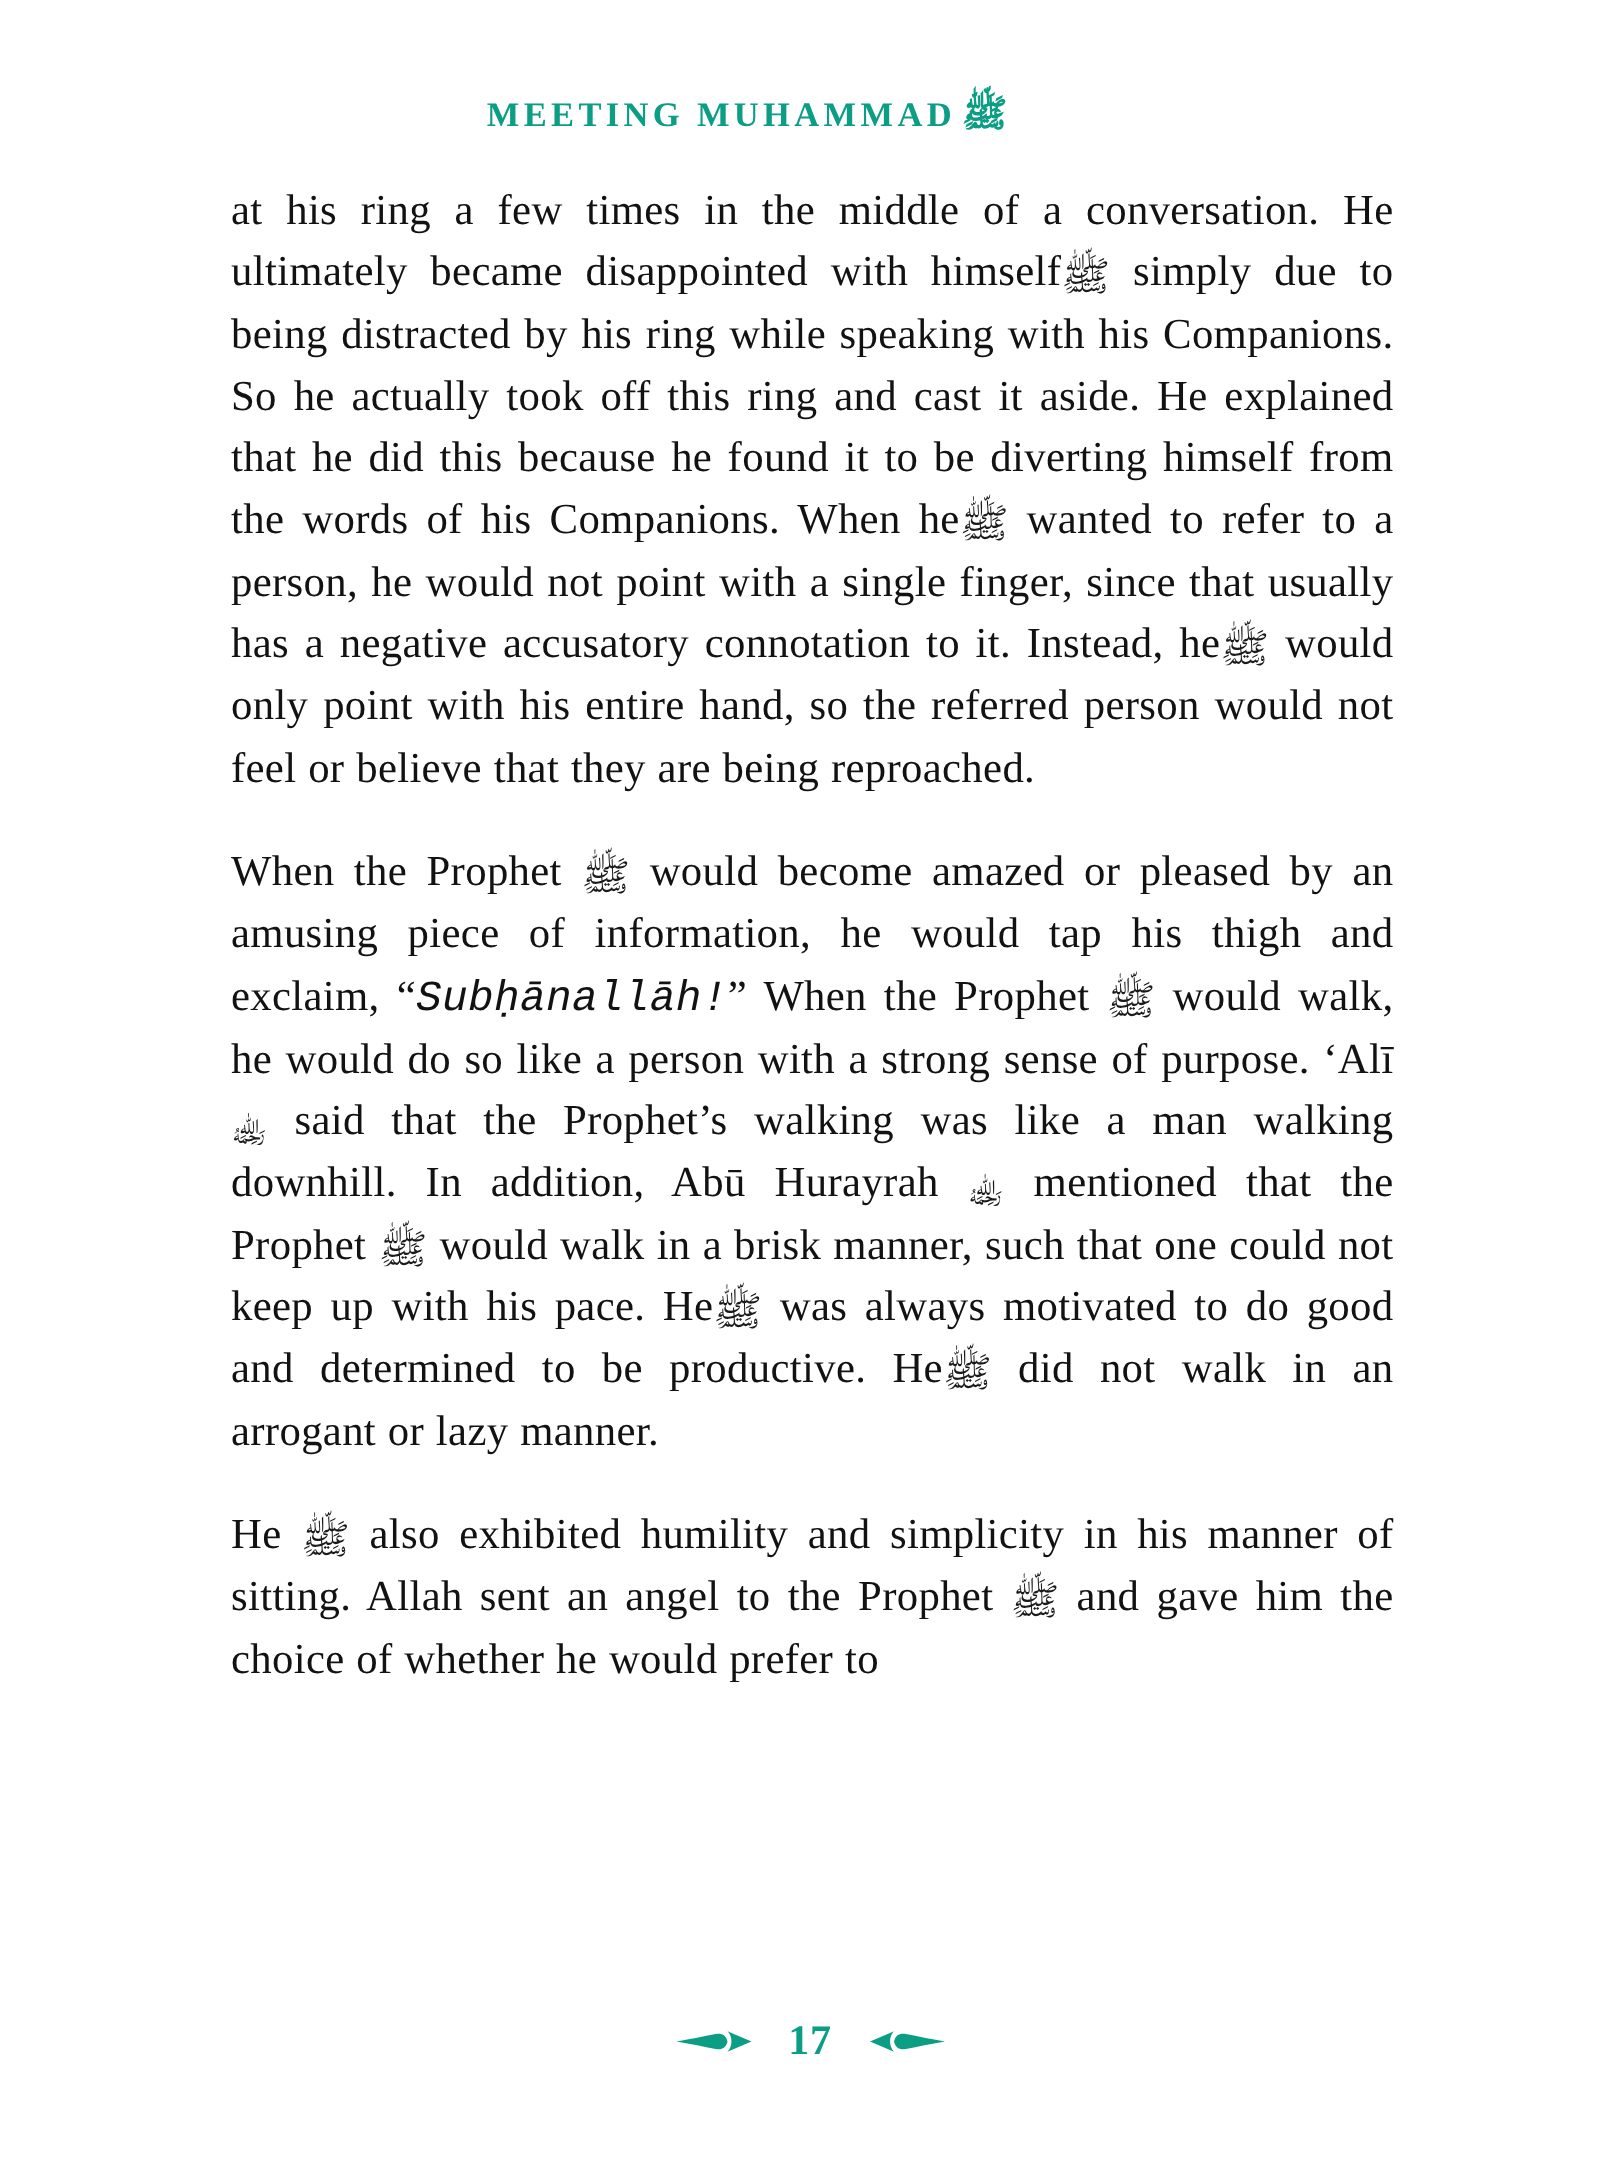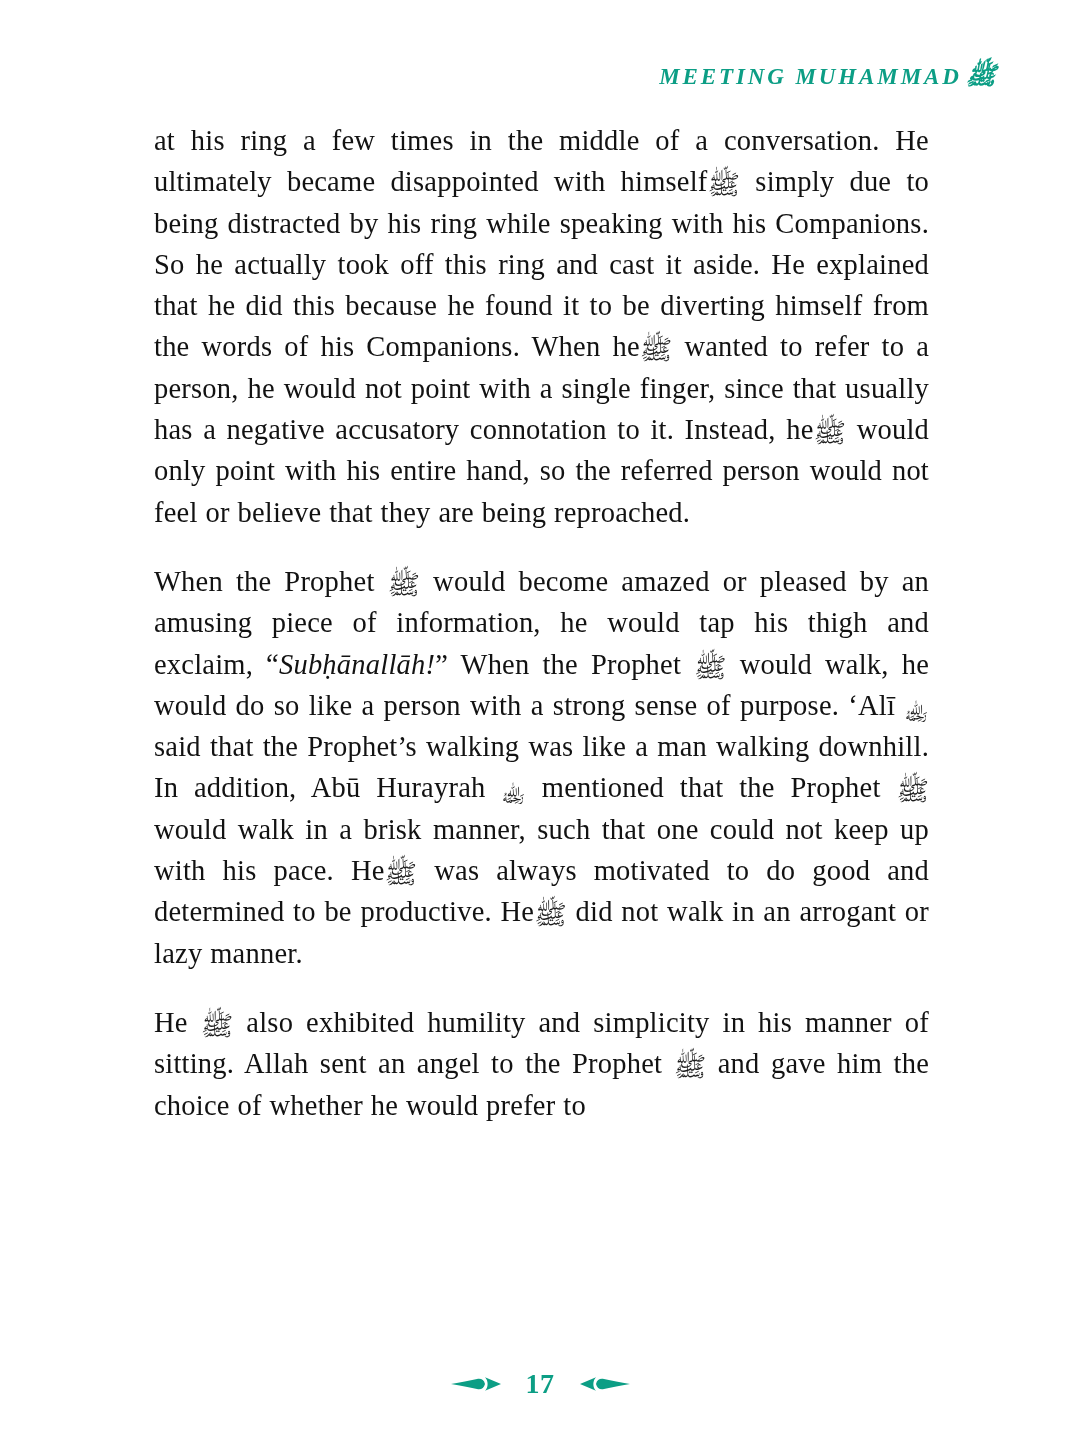--- a/index.html
+++ b/index.html
@@ -22,28 +22,27 @@
     background: #ffffff;
     box-sizing: border-box;
   }
 
   
   .running-header {
     position: absolute;
     top: 62px;
     left: 0;
     width: 996px;
-    text-align: right;
+    text-align: center;
     color: #0c9e85;
     font-family: "Liberation Serif", "DejaVu Serif", serif;
     font-size: 23px;
     font-weight: 700;
     letter-spacing: 2.9px;
     white-space: nowrap;
-    font-style: italic;
   }
   .running-header .hdr-text {
     display: inline-block;
     vertical-align: middle;
   }
   .running-header .hdr-glyph {
     display: inline-block;
     vertical-align: middle;
     font-size: 25px;
     line-height: 1;
@@ -91,26 +90,27 @@
     color: #1a1a1a;
     display: inline-block;
     vertical-align: -3px;
     white-space: nowrap;
   }
   .glyph-saw { font-size: 27px; }
   .glyph-ra  { font-size: 27px; }
 
   .ital {
     font-style: italic;
+    font-family: Liberation Mono, monospace;
   }
 
   
   .folio {
     position: absolute;
-    bottom: 42px;
+    bottom: 65px;
     left: 0;
     width: 1080px;
     display: flex;
     align-items: center;
     justify-content: center;
     gap: 19px;
   }
   .folio-num {
     color: #0c9e85;
     font-family: "Liberation Serif", "DejaVu Serif", serif;

